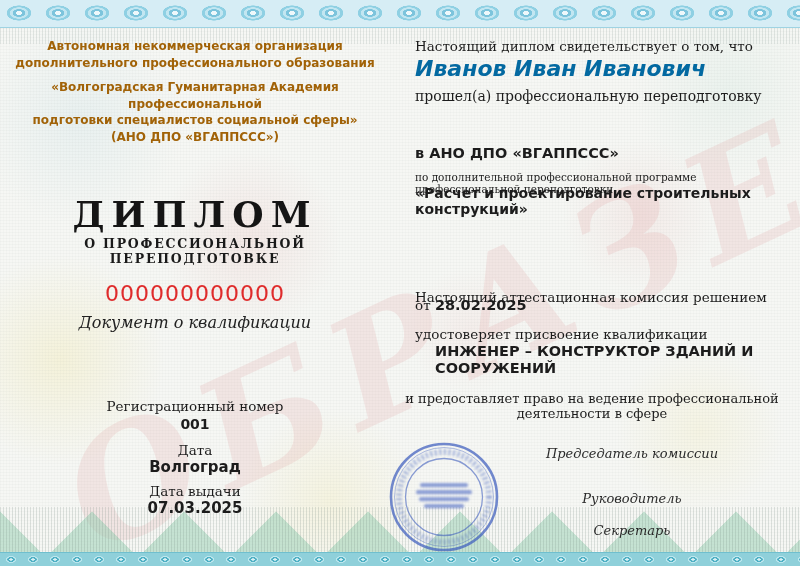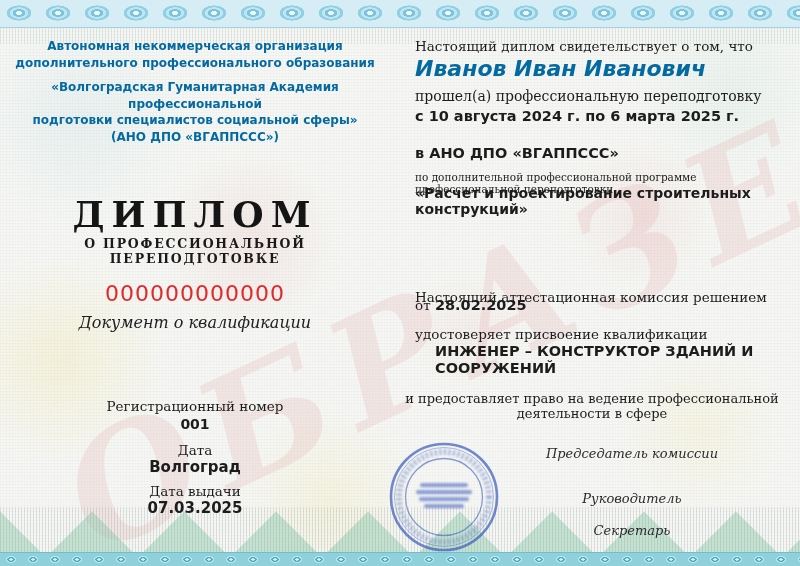--- a/index.html
+++ b/index.html
@@ -47,21 +47,21 @@
   .watermark{position:absolute;left:40px;top:275px;width:740px;height:150px;z-index:1;
     text-align:center;font-family:"DejaVu Serif",serif;font-weight:bold;font-style:italic;
     font-size:150px;line-height:150px;letter-spacing:16px;color:rgba(224,158,158,.20);
     transform:rotate(-25deg);pointer-events:none;}
   
   .abs{position:absolute;z-index:4;}
   .left-col{left:15px;width:360px;text-align:center;}
   .right-col{left:415px;width:370px;text-align:left;}
   .sans{font-family:"DejaVu Sans","Liberation Sans",sans-serif;}
   .serif{font-family:"DejaVu Serif","Liberation Serif",serif;}
-  .org-block{top:38px;font-weight:bold;font-size:12px;line-height:16.5px;color:#0369a1;}
+  .org-block{top:38px;font-weight:bold;font-size:12px;line-height:16.5px;color:#a16207;}
   .org-gap{height:8px;}
   .diploma-title{top:193px;font-size:36px;font-weight:bold;letter-spacing:7px;color:#151515;}
   .diploma-subtitle{top:236px;font-size:12.5px;font-weight:bold;letter-spacing:1.8px;color:#1a1a1a;}
   .diploma-number{top:281px;font-size:22px;letter-spacing:1px;color:var(--number-red,#df2b2b);}
   .doc-type{top:313px;font-size:16px;font-style:italic;color:#222;}
   .reg-label{top:398px;font-size:13.5px;}
   .reg-value{top:416px;font-size:14px;font-weight:bold;}
   .city-label{top:442px;font-size:13.5px;}
   .city-value{top:458px;font-size:15px;font-weight:bold;}
   .date-label{top:483px;font-size:13.5px;}
@@ -120,21 +120,20 @@
   <div class="abs left-col reg-label serif">Регистрационный номер</div>
   <div class="abs left-col reg-value sans">001</div>
   <div class="abs left-col city-label serif">Дата</div>
   <div class="abs left-col city-value sans">Волгоград</div>
   <div class="abs left-col date-label serif">Дата выдачи</div>
   <div class="abs left-col date-value sans">07.03.2025</div>
 
   <div class="abs right-col holder-intro serif">Настоящий диплом свидетельствует о том, что</div>
   <div class="abs right-col holder-name sans">Иванов Иван Иванович</div>
   <div class="abs right-col holder-action serif">прошел(а) профессиональную переподготовку</div>
-  <div class="abs right-col holder-period sans">с 10 августа 2024 г. по 6 марта 2025 г.</div>
   <div class="abs right-col institution sans">в АНО ДПО «ВГАППССС»</div>
   <div class="abs right-col program-intro serif">по дополнительной профессиональной программе профессиональной переподготовки</div>
   <div class="abs right-col program-name sans">«Расчет и проектирование строительных конструкций»</div>
   <div class="abs right-col commission serif">Настоящий аттестационная комиссия решением</div>
   <div class="abs right-col decision serif">
     <span>от</span>
     <b>28.02.2025</b>
   </div>
   <div class="abs right-col qual-intro serif">удостоверяет присвоение квалификации</div>
   <div class="abs right-col qualification sans">

